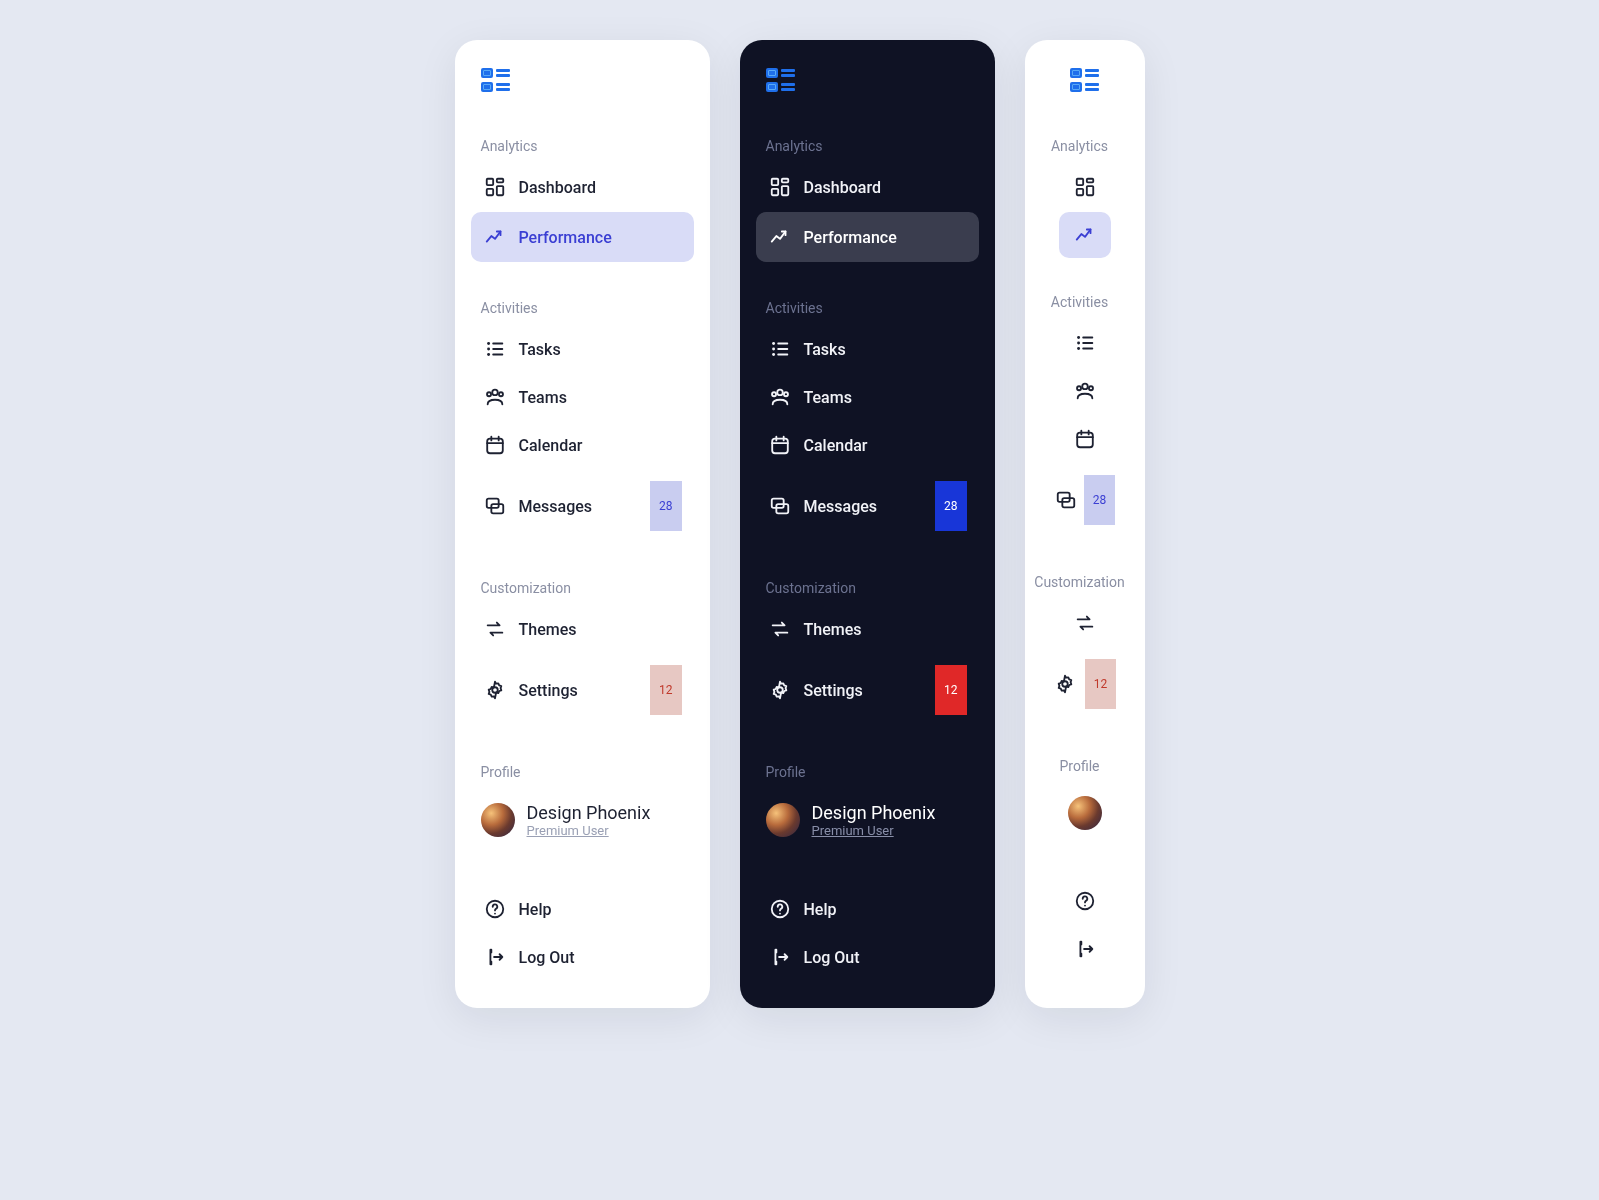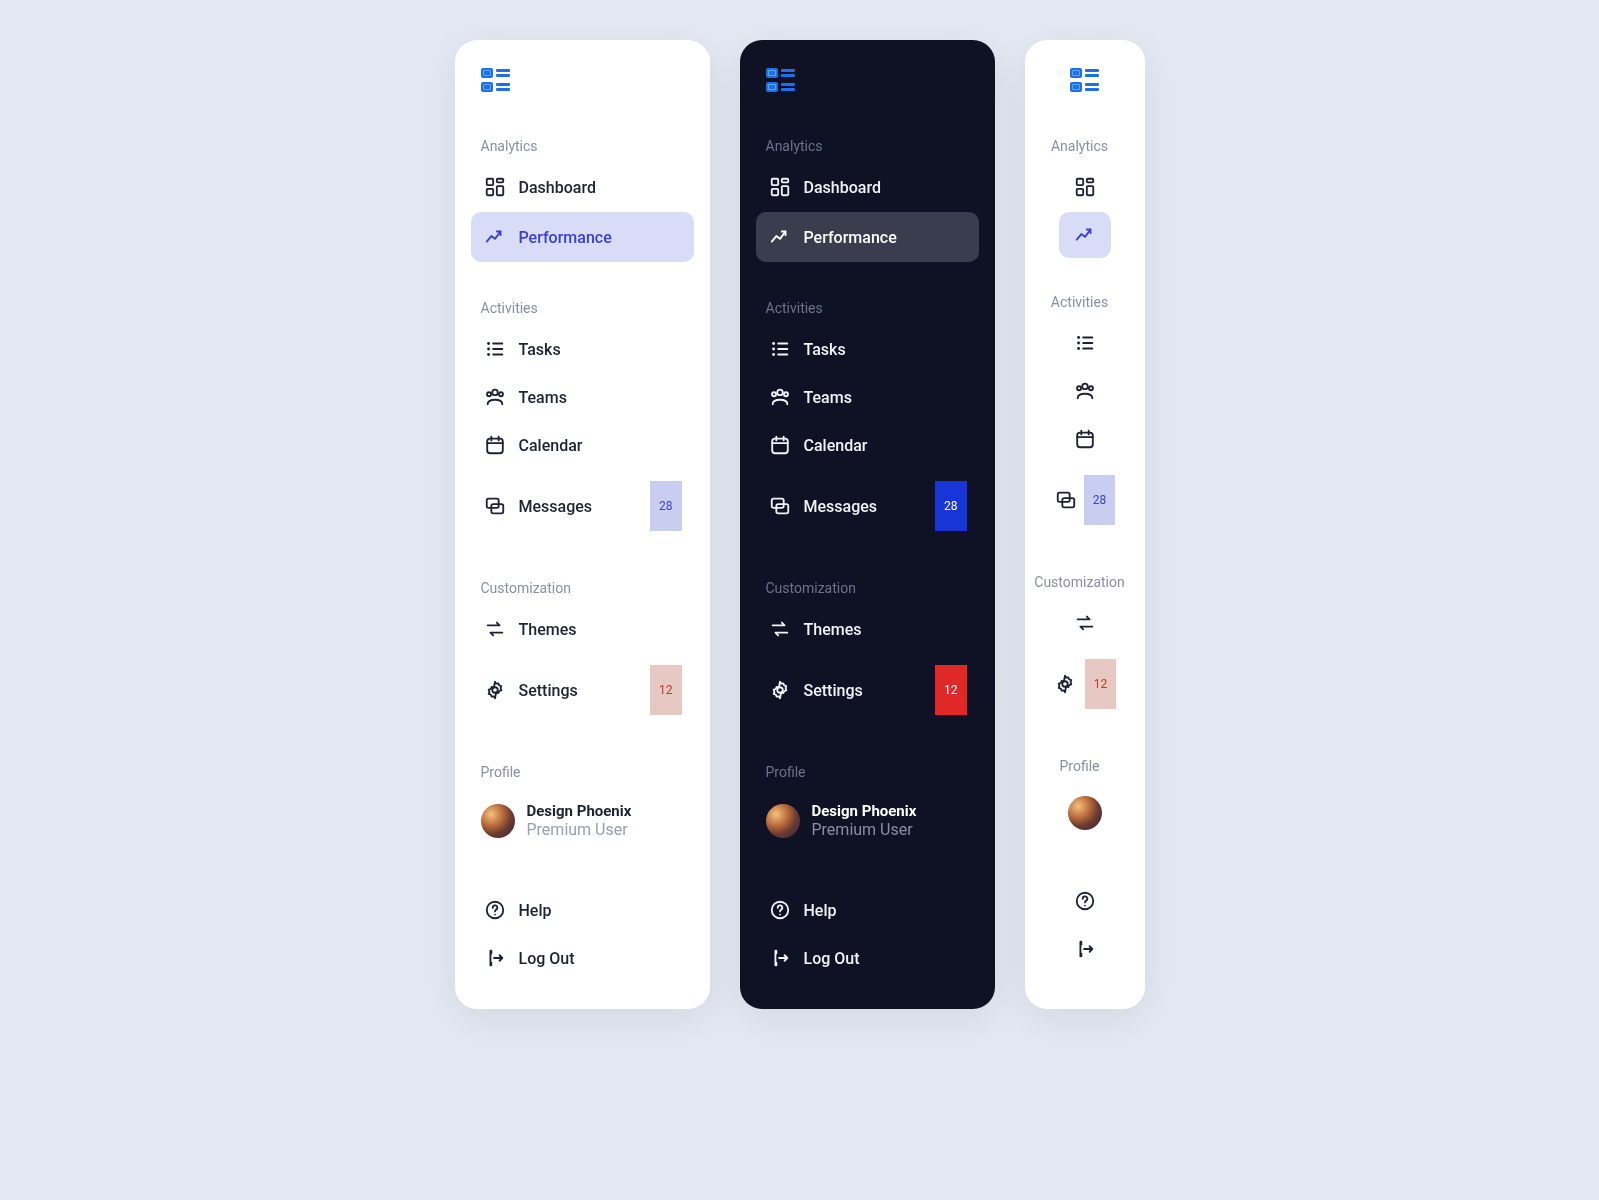--- a/index.html
+++ b/index.html
@@ -87,23 +87,23 @@
     padding:8px 10px;
     margin:4px 0 18px;
   }
   .avatar {
     width:34px;
     height:34px;
     border-radius:50%;
     background: radial-gradient(circle at 30% 30%, #f6c27a 0%, #b86b3c 35%, #6b3a2e 60%, #3b2a40 90%);
     flex-shrink:0;
   }
-  .profile .meta .name { font-size:15px; font-weight:700; color:#1e2232; }
+  .profile .meta .name { font-size:18px; font-weight:400; color:#1e2232; }
   .dark .profile .meta .name { color:#fff; }
-  .profile .meta .sub { font-size:16px; color:#9aa0b4; }
+  .profile .meta .sub { font-size:13px; color:#9aa0b4;text-decoration:underline; }
   .dark .profile .meta .sub { color:#888ea8; }
 
   
   .collapsed .item { justify-content:center; padding:11px 8px; gap:8px; }
   .collapsed .item.active { width:52px; margin:0 auto; display:flex; justify-content:center; }
   .collapsed .profile { justify-content:center; }
   .collapsed .item.messages-row { gap:6px; }
   .collapsed .item.messages-row .badge,
   .collapsed .item.settings-row .badge { display:inline-block; }
 

